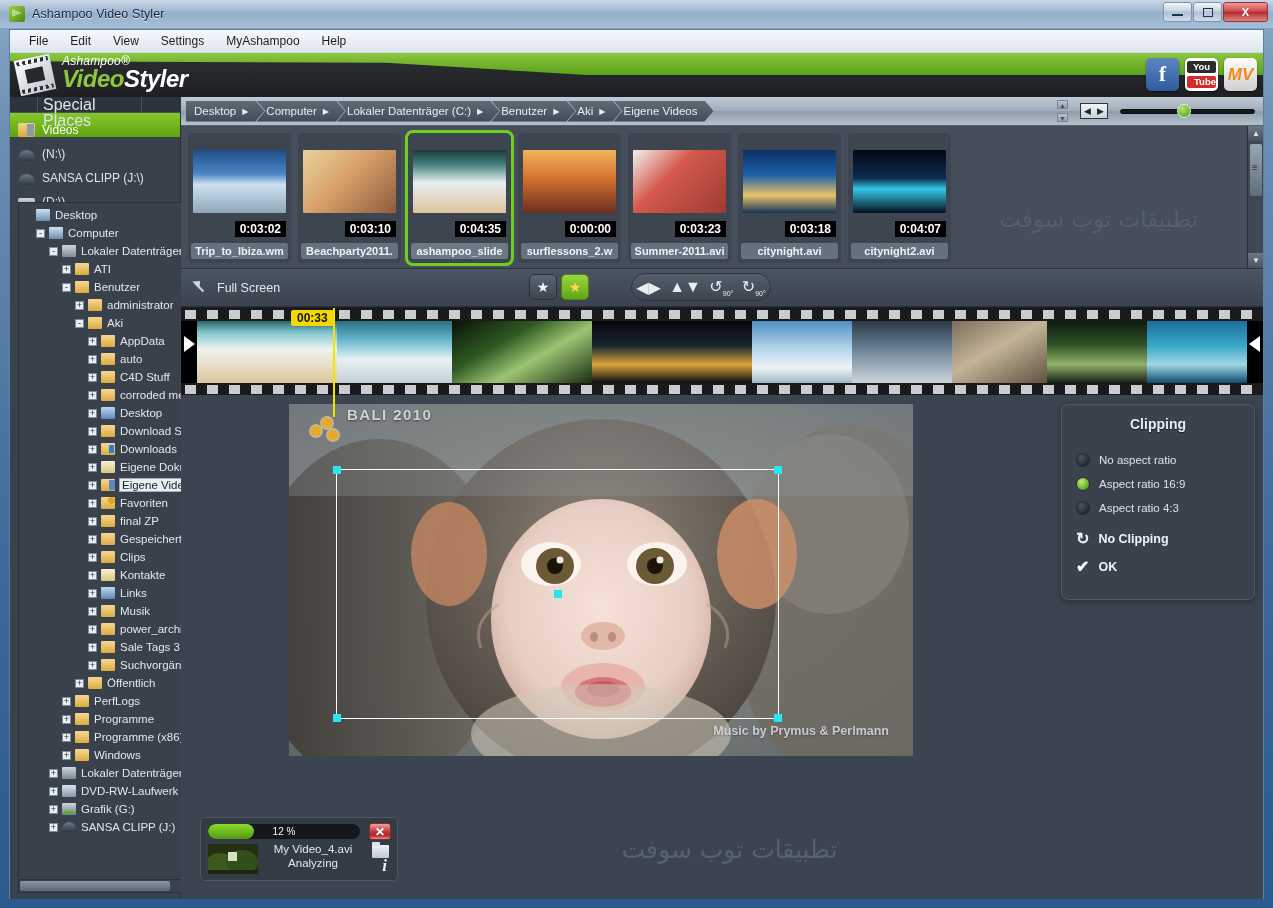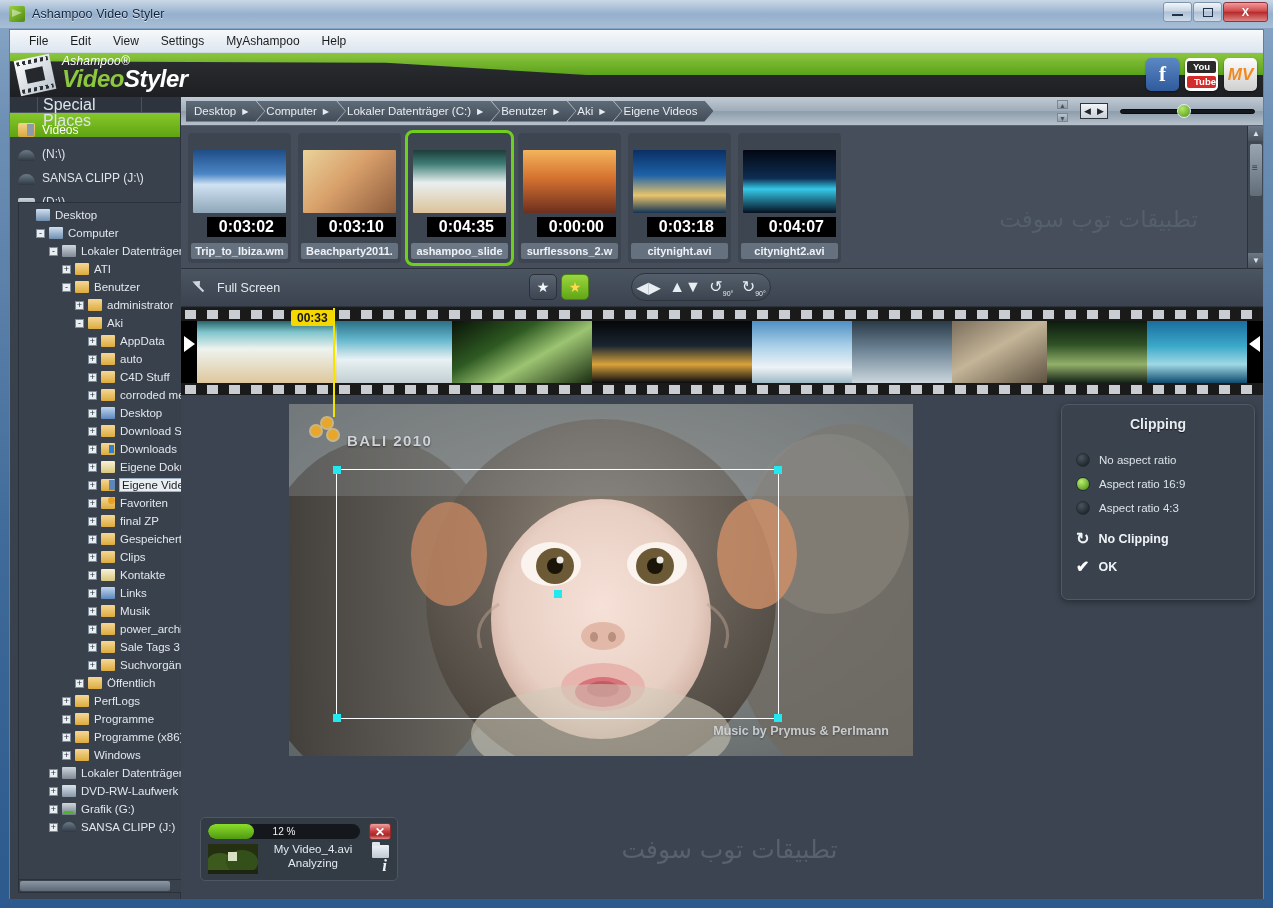--- a/index.html
+++ b/index.html
@@ -172,22 +172,22 @@
                    background: radial-gradient(circle at 35% 30%, #b4e86a, #4e9611); border: 1px solid #e6eef5;}
   
   .thumbstrip {
     height: 143px; background: #454e5a; position: relative;
     border-bottom: 1px solid #2b323b; overflow: hidden;
   }
   .thumbs { display: flex; gap: 7px; padding: 7px 0 0 7px; }
   .thumb { width: 103px; height: 130px; background: #3d4650; border-radius: 4px; position: relative; padding: 5px;}
   .thumb.sel { outline: 3px solid #6fcf1f; border-radius: 5px; }
   .thumb .pic { width: 93px; height: 63px; margin: 12px 0 0 0; background-size: cover; background-position:center; border-radius:1px;}
-  .thumb .dur { position: absolute; right: 5px; bottom: 26px; background: #000; color: #fff; font-size: 16px;
-                font-weight: bold; padding: 1px 12px; }
+  .thumb .dur { position: absolute; right: 5px; bottom: 26px; background: #000; color: #fff; font-size: 12px;
+                font-weight: bold; padding: 1px 5px; }
   .thumb .nm { position: absolute; left: 3px; right: 3px; bottom: 4px; height: 16px; background: #667180;
                color: #eef2f6; font-size: 11px; font-weight: bold; text-align: center; line-height: 16px;
                overflow: hidden; white-space: nowrap; border-radius:2px;}
   .thumb.sel .nm { background: #6d7886; }
   .wm-ar { position: absolute; color: #555f6c; font-size: 23px; direction: rtl;
            font-family: "DejaVu Sans", sans-serif; }
   .thumbstrip .wm-ar { right: 65px; top: 80px; }
   .tscroll2 { position: absolute; right: 0; top: 0; width: 16px; bottom: 0; background: #3f4853; border-left:1px solid #2b323b;}
   .tscroll2 .tsbtn { width: 16px; height: 15px; }
   .tscroll2 .bar { position: absolute; left: 2px; top: 18px; width: 12px; height: 52px;
@@ -226,21 +226,21 @@
   .clipbar { height: 22px; background: linear-gradient(180deg,#4d5865,#3c4551); position: relative;
              border-bottom: 1px solid #2b323b;}
   .clipbar .cname { position: absolute; right: 0; left: 0; text-align: center; top: 3px; color: #e9eef3;
                     font-size: 12.5px; font-weight: bold; letter-spacing: .4px;}
   .clipbar .lmark { position: absolute; left: 25px; top: 0; bottom: 0; width: 1px; background: #aab4bf;}
   
   .preview { position: relative; height: 385px; background: #3b4450; }
   .stage { position: absolute; left: 108px; top: 9px; width: 624px; height: 352px; overflow: hidden;
            background: linear-gradient(160deg,#8a8d8f,#5d6466); }
   .monkey { position: absolute; inset: 0; }
-  .bali { position: absolute; left: 58px; top: 28px; color: #cfd3d6; font-size: 15px; font-weight: bold;
+  .bali { position: absolute; left: 58px; top: 2px; color: #cfd3d6; font-size: 15px; font-weight: bold;
           letter-spacing: 1.4px; text-shadow: 0 1px 2px rgba(0,0,0,.5);}
   .flowers { position: absolute; left: 22px; top: 14px; width: 32px; height: 28px;}
   .flowers i { position: absolute; width: 10px; height: 10px; border-radius: 50%; background: #e8a62a;
                box-shadow: 0 0 0 2px rgba(255,220,140,.6); font-style: normal;}
   .cropbox { position: absolute; left: 47px; top: 65px; width: 443px; height: 250px;
              border: 1px solid #ffffff; }
   .hnd { position: absolute; width: 8px; height: 8px; background: #25e8ef; }
   .hnd.tl { left: -4px; top: -4px; } .hnd.tr { right: -4px; top: -4px; }
   .hnd.bl { left: -4px; bottom: -4px; } .hnd.br { right: -4px; bottom: -4px; }
   .hnd.c  { left: 50%; top: 50%; margin-left: -4px; margin-top: -4px; }
@@ -608,20 +608,25 @@
               </div>
               <div class="thumb sel">
                 <div class="pic" style="background: linear-gradient(rgb(29, 61, 58) 0%, rgb(63, 125, 118) 22%, rgb(233, 239, 239) 52%, rgb(220, 195, 154) 100%);"></div>
                 <div class="dur">0:04:35</div>
                 <div class="nm">ashampoo_slide</div>
               </div>
               <div class="thumb">
                 <div class="pic" style="background: linear-gradient(rgb(243, 180, 92) 0%, rgb(213, 113, 47) 45%, rgb(109, 47, 30) 100%);"></div>
                 <div class="dur">0:00:00</div>
                 <div class="nm">surflessons_2.w</div>
+              </div>
+              <div class="thumb">
+                <div class="pic" style="background: linear-gradient(135deg, rgb(244, 242, 239) 0%, rgb(212, 88, 75) 40%, rgb(158, 59, 50) 100%);"></div>
+                <div class="dur">0:03:23</div>
+                <div class="nm">Summer-2011.avi</div>
               </div>
               <div class="thumb">
                 <div class="pic" style="background: linear-gradient(rgb(11, 47, 99) 0%, rgb(29, 98, 168) 40%, rgb(233, 196, 106) 72%, rgb(18, 51, 86) 100%);"></div>
                 <div class="dur">0:03:18</div>
                 <div class="nm">citynight.avi</div>
               </div>
               <div class="thumb">
                 <div class="pic" style="background: linear-gradient(rgb(3, 7, 18) 0%, rgb(13, 45, 82) 45%, rgb(53, 201, 232) 62%, rgb(6, 16, 32) 100%);"></div>
                 <div class="dur">0:04:07</div>
                 <div class="nm">citynight2.avi</div>

